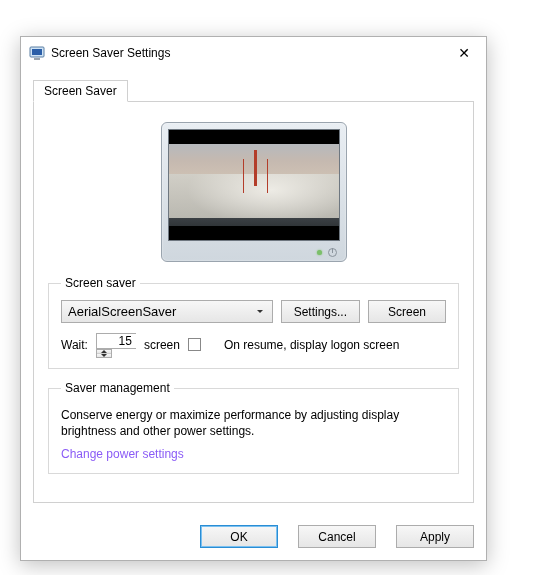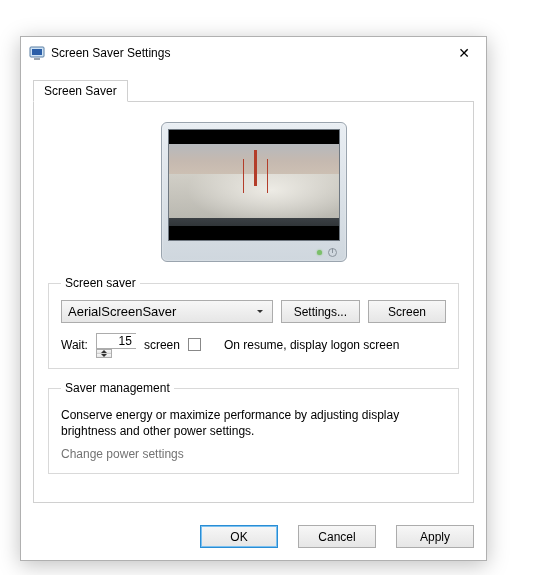--- a/index.html
+++ b/index.html
@@ -203,21 +203,21 @@
   .chk {
     display:flex; align-items:center; gap:23px;
   }
   .chkbox {
     width: 13px; height: 13px;
     border: 1px solid #888;
     background: #fff;
     display:inline-block;
   }
   .link {
-    color: #737373;
+    color: #8b5cf6;
     text-decoration: none;
     cursor: pointer;
   }
   .power-text { margin: 2px 0 8px 0; line-height: 1.35; }
   .footer {
     display:flex;
     justify-content:flex-end;
     gap: 20px;
     padding: 10px 12px 12px 0;
   }

